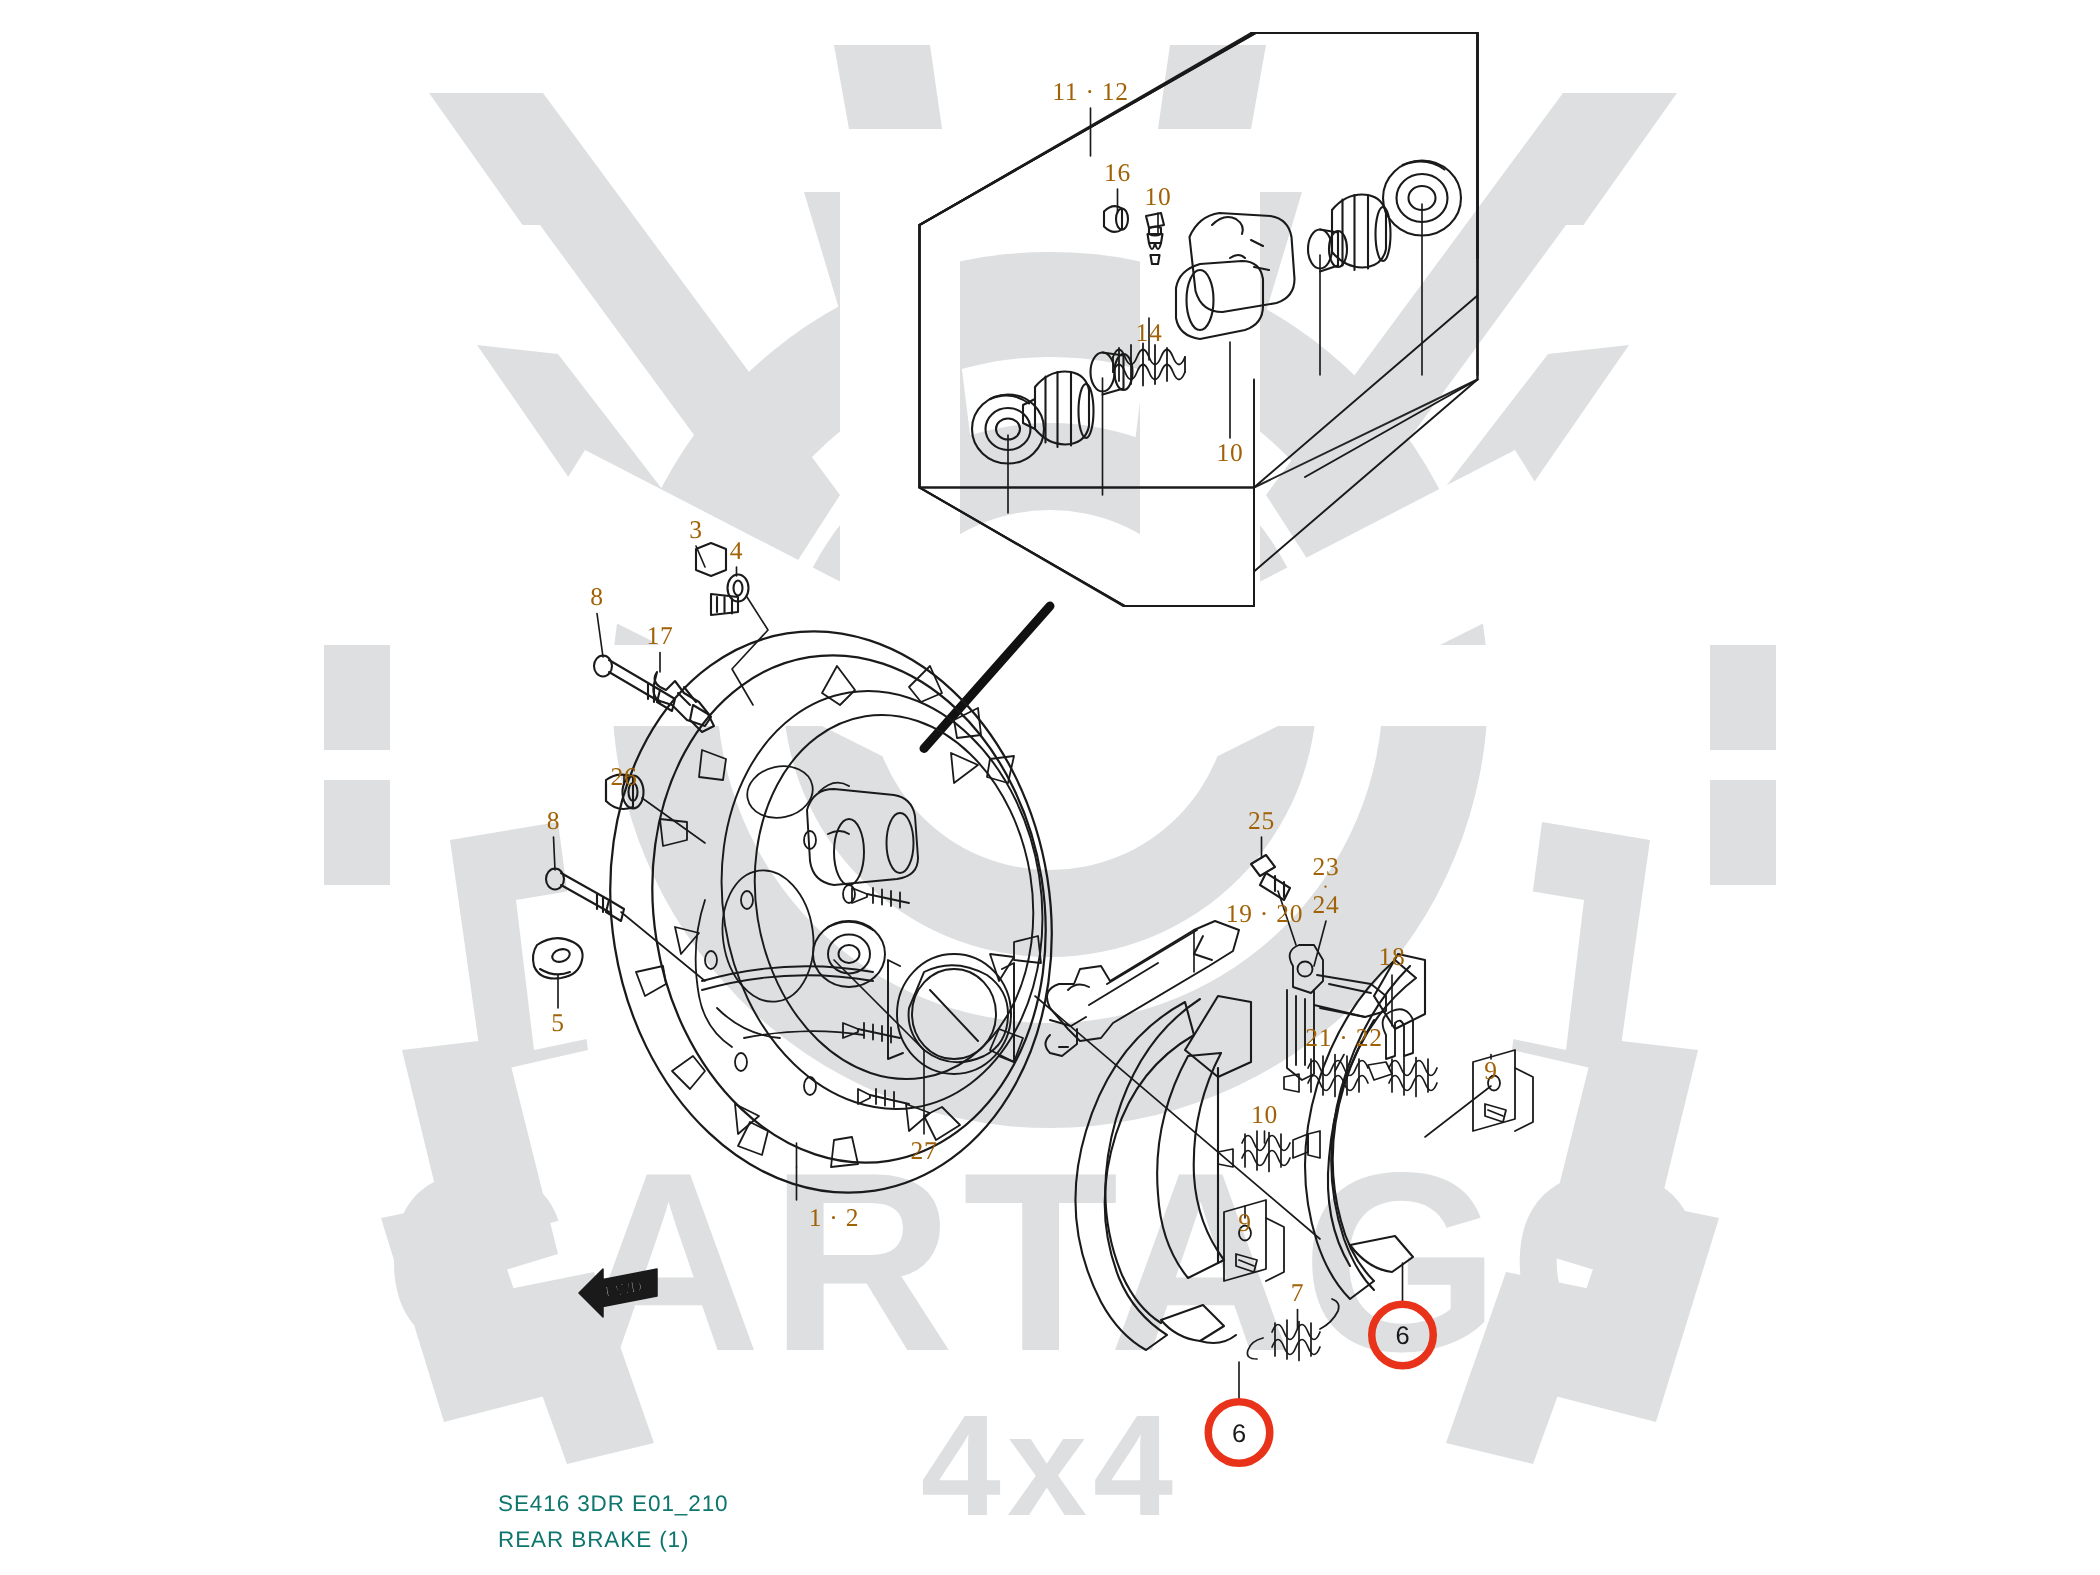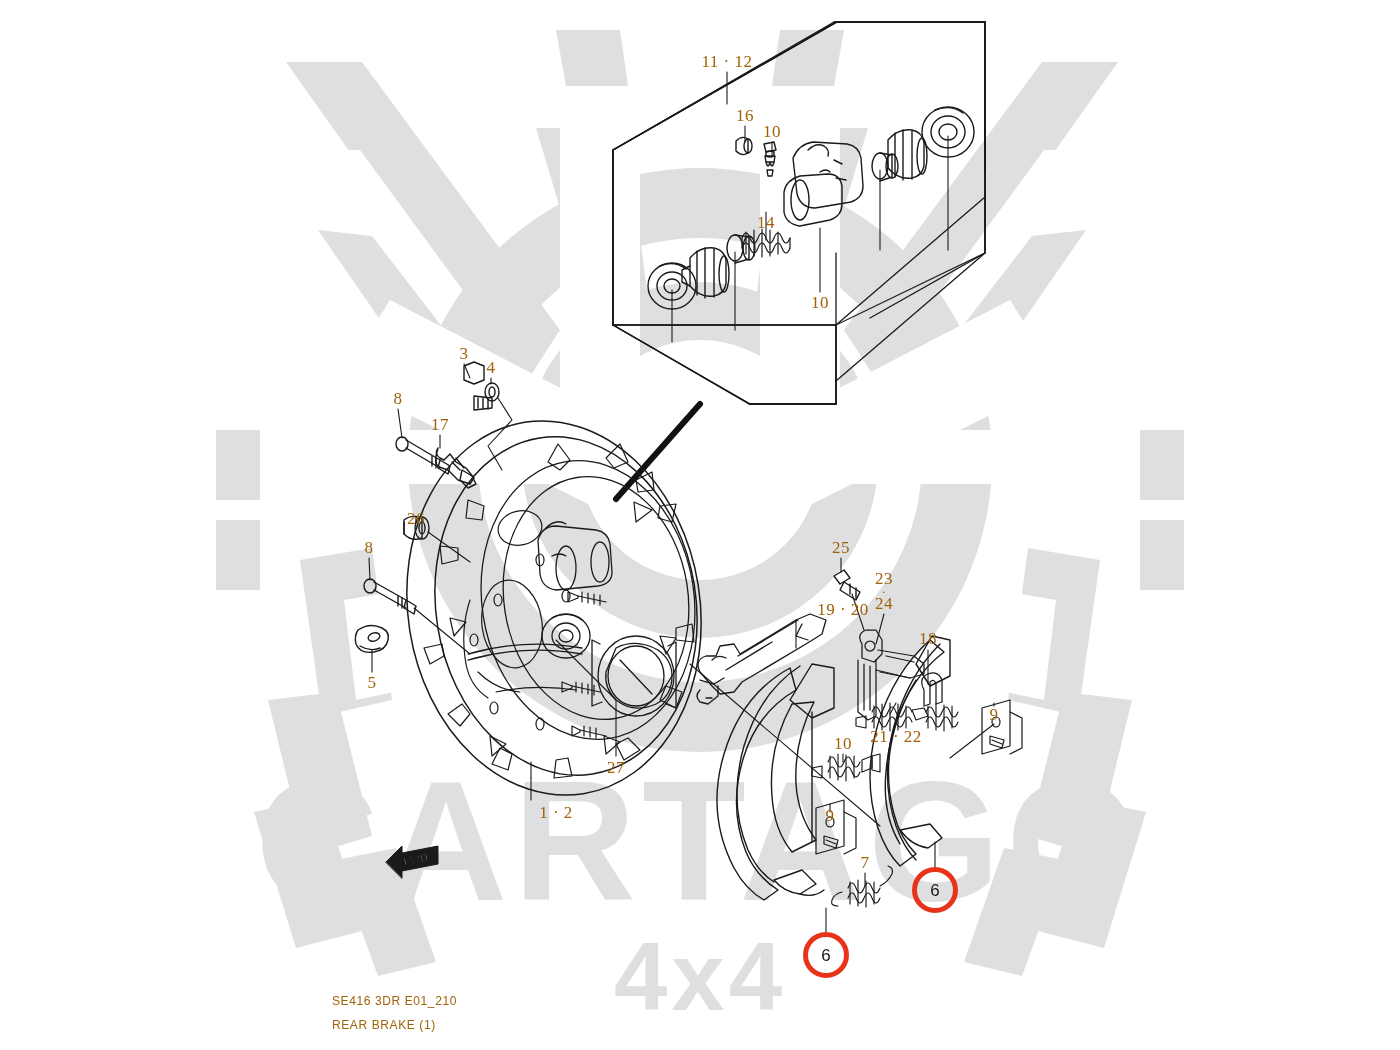--- a/index.html
+++ b/index.html
@@ -23,23 +23,23 @@
     letter-spacing:0.5px;
     color:#a16207;
     white-space:nowrap;
     transform:translate(-50%,-50%);
     font-family:Liberation Serif, serif;
   }
 
   .caption{
     position:absolute;
     left:332px;
-    font-size:12px;
+    font-size:15px;
     letter-spacing:0.6px;
-    color:#a16207;
+    color:#0f766e;
     white-space:nowrap;
   }
   #cap1{top:994px;}
   #cap2{top:1018px;}
 
   .callout{
     position:absolute;
     transform:translate(-50%,-50%);
     width:46px;height:46px;
     border-radius:50%;
@@ -565,21 +565,21 @@
       <div class="lbl" style="left: 416px; top: 506px; margin-top: 12px;">26</div>
       <div class="lbl" style="left: 369px; top: 547px;">8</div>
       <div class="lbl" style="left: 372px; top: 682px;">5</div>
       <div class="lbl" style="left: 616px; top: 767px;">27</div>
       <div class="lbl" style="left: 531px; top: 812px; margin-left: 25px;">1 · 2</div>
       <div class="lbl" style="left: 841px; top: 547px;">25</div>
       <div class="lbl" style="left: 796px; top: 609px; margin-left: 47px;">19 · 20</div>
       <div class="lbl" style="left: 884px; top: 578px;">23</div>
       <div class="lbl" style="left: 884px; top: 603px;">24</div>
       <div class="lbl" style="left: 928px; top: 638px;">18</div>
-      <div class="lbl" style="left: 896px; top: 692px; margin-top: 44px;">21 · 22</div>
+      <div class="lbl" style="left: 896px; top: 692px;">21 · 22</div>
       <div class="lbl" style="left: 843px; top: 743px;">10</div>
       <div class="lbl" style="left: 994px; top: 714px;">9</div>
       <div class="lbl" style="left: 830px; top: 815px;">9</div>
       <div class="lbl" style="left: 865px; top: 862px;">7</div>
       <div class="lbl" style="left: 884px; top: 590.5px; font-size: 13px;">·</div>
     </div>
 
   <div class="layer" id="callouts">
       <div class="callout" style="left: 935px; top: 890px; border-color: rgb(232, 51, 26);">
         <span>6</span>

